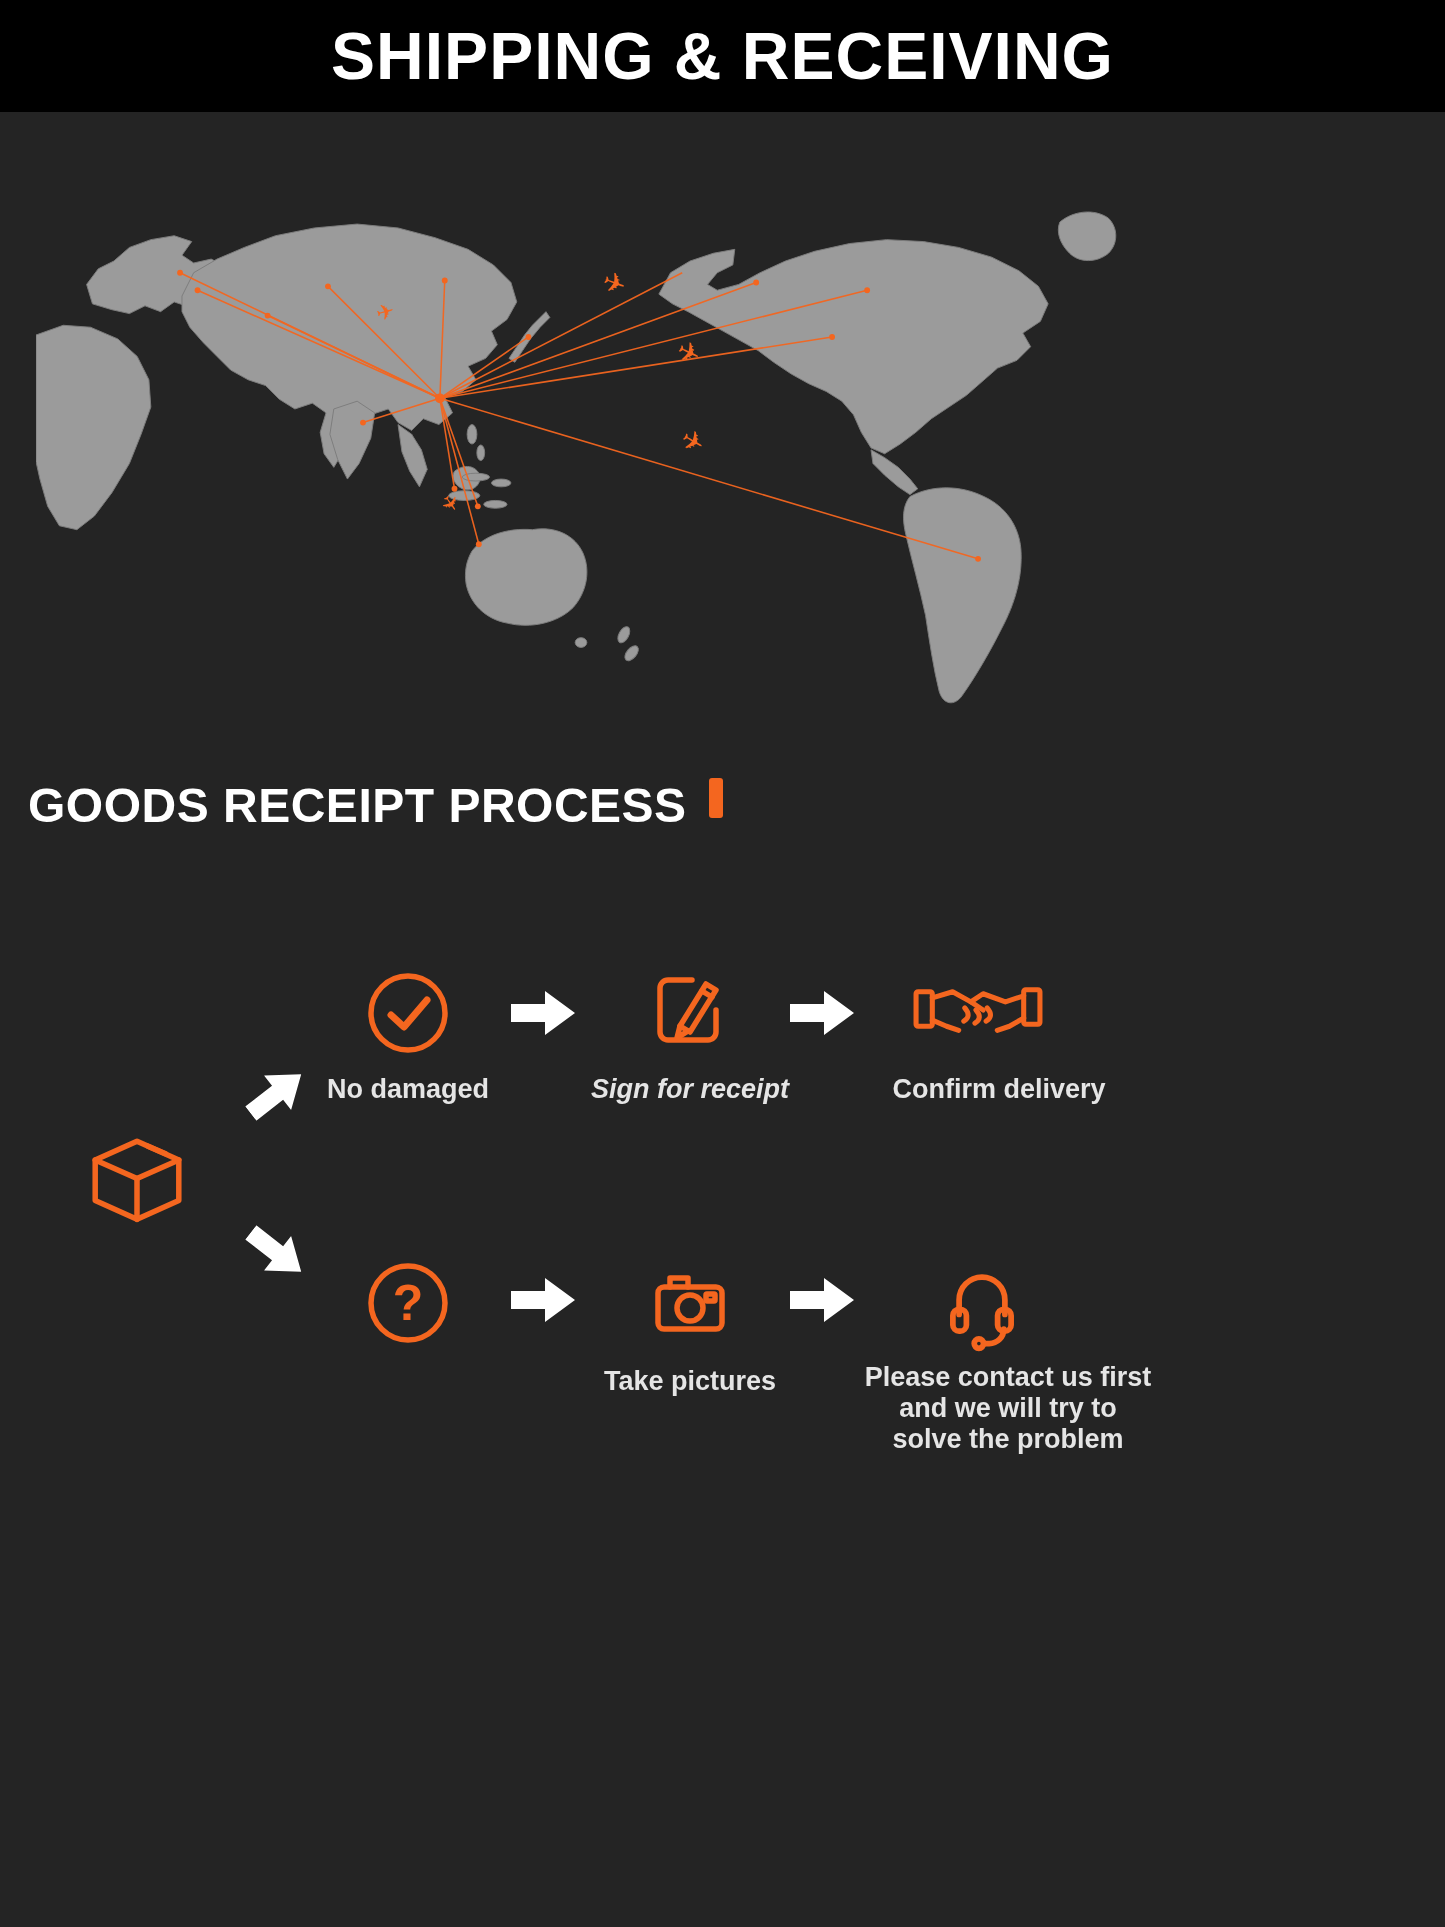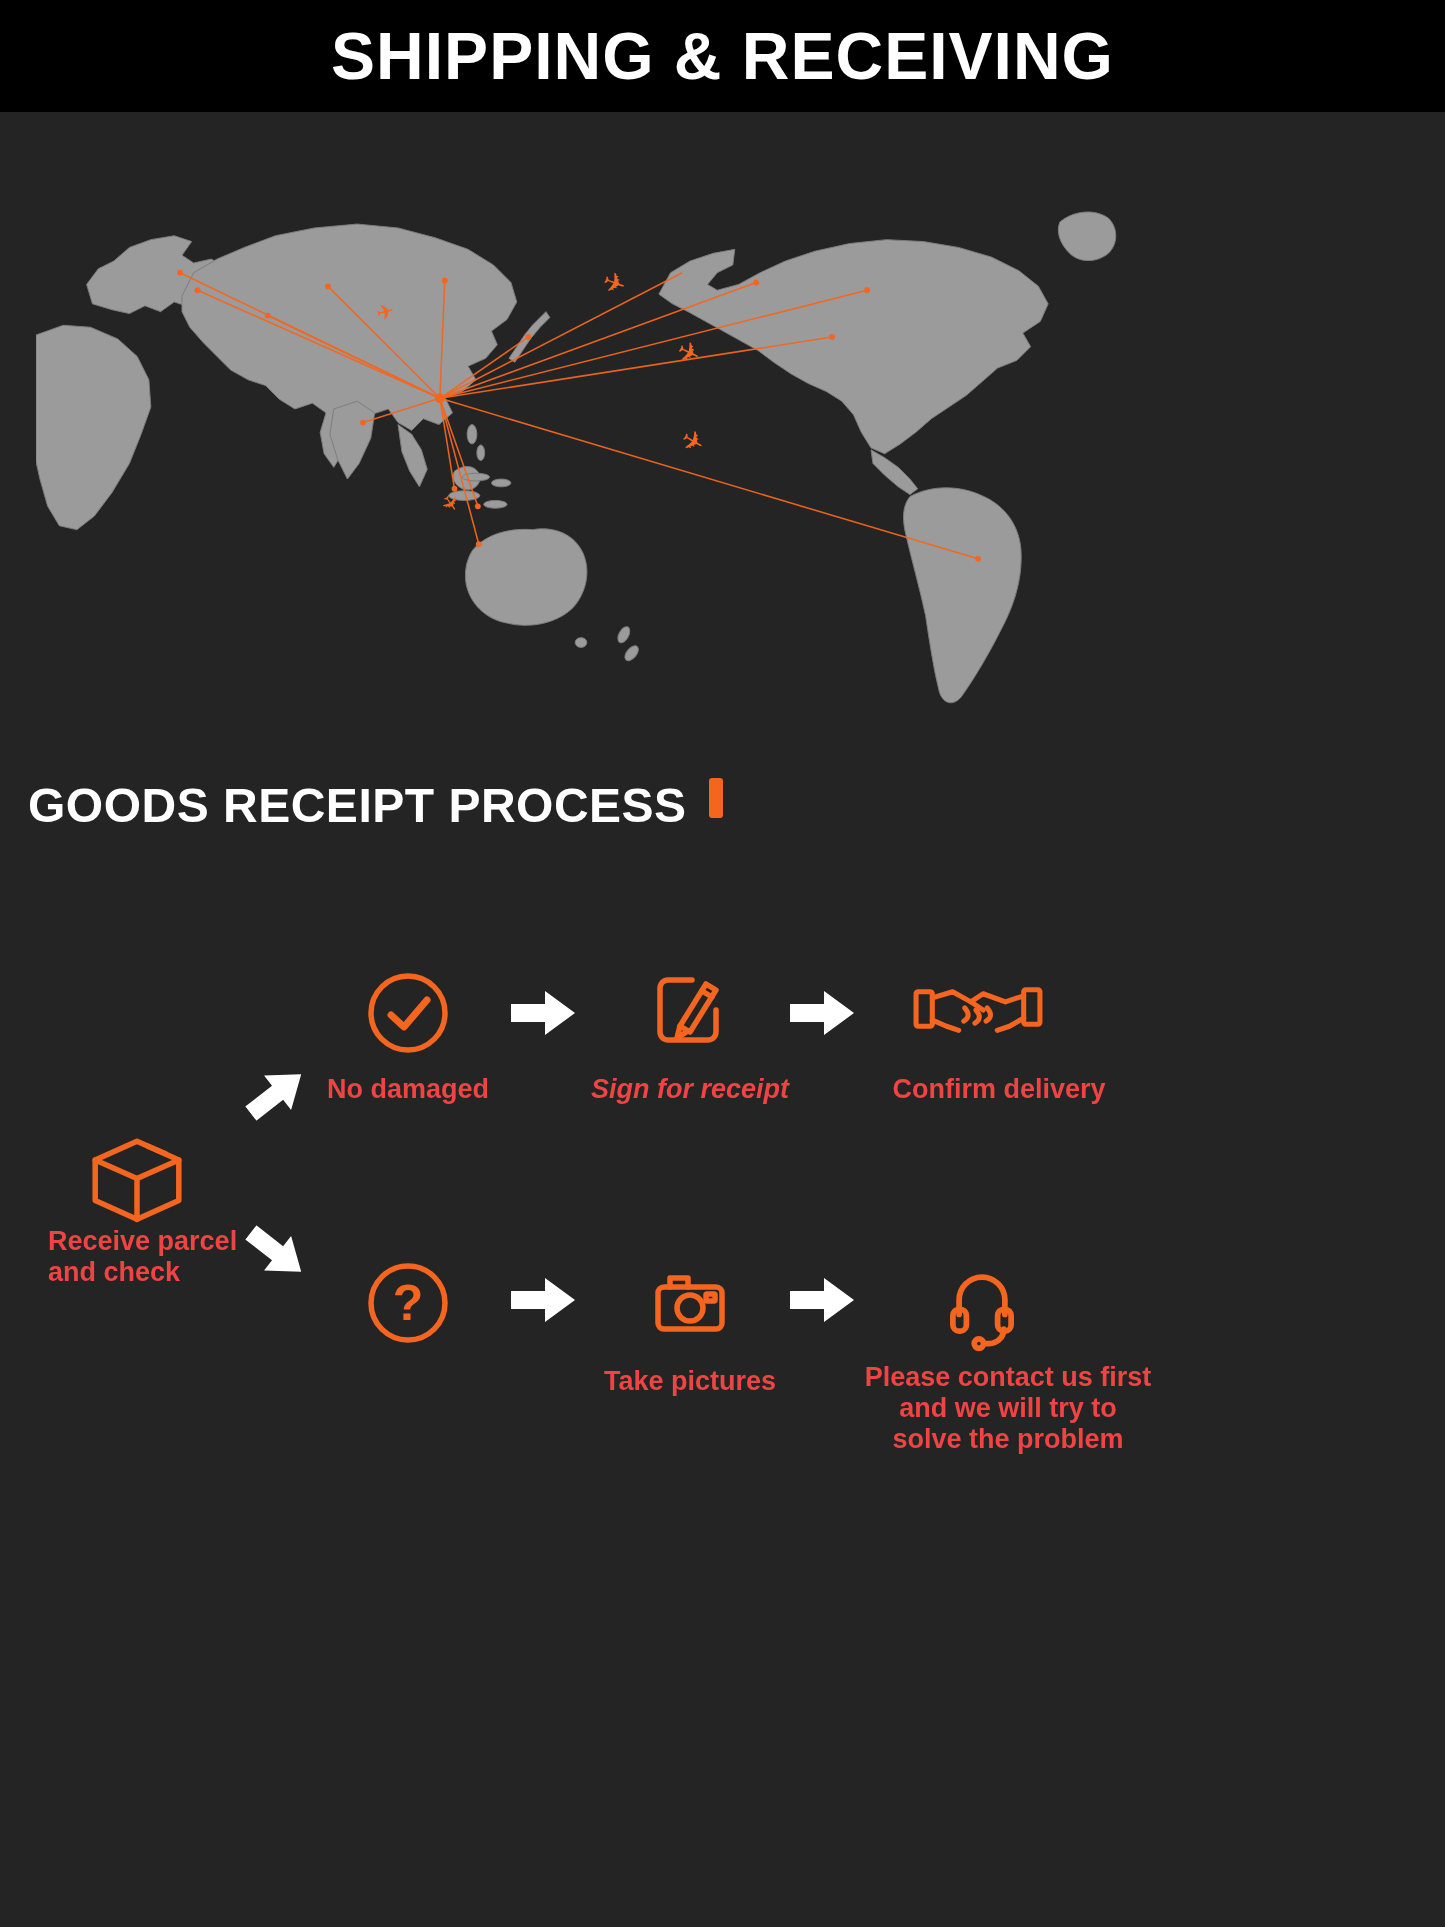--- a/index.html
+++ b/index.html
@@ -32,21 +32,21 @@
     margin:0;font-size:48px;font-weight:800;color:#ffffff;letter-spacing:0.5px;
   }
   .heading-bar{
     display:inline-block;width:14px;height:40px;margin-left:22px;
     background:#f4661f;border-radius:3px;
   }
   
   .icon-node{position:absolute;}
   .icon-node svg{width:100%;height:100%;display:block;}
   .flow-label{
-    position:absolute;font-size:27px;font-weight:700;color:#ef4444;line-height:31px;
+    position:absolute;font-size:27px;font-weight:700;color:#e5e5e5;line-height:31px;
   }
   .center{text-align:center;}
   .arrow{position:absolute;width:64px;height:44px;}
   .arrow svg{width:100%;height:100%;display:block;}
   .rot-up{transform:rotate(-38deg);}
   .rot-down{transform:rotate(38deg);}
 </style>
 </head>
 <body>
 
@@ -145,24 +145,20 @@
   </div>
 
   <div class="icon-node" style="left:82px;top:1128px;width:110px;height:110px;">
     <svg viewBox="0 0 100 100" fill="none" stroke="#f4661f" stroke-width="5" stroke-linejoin="round" stroke-linecap="round">
       <path d="M50 12 L88 29 L50 46 L12 29 Z"></path>
       <path d="M12 29 V66 L50 83 V46"></path>
       <path d="M88 29 V66 L50 83"></path>
       <path d="M60 16.5 L76 23.5"></path>
     </svg>
   </div>
-  <div class="flow-label" style="left:48px;top:1226px;width:230px;">
-    <div>Receive parcel</div>
-    <div>and check</div>
-  </div>
 
   <div class="arrow rot-up" style="left:244px;top:1072px;">
     <svg viewBox="0 0 64 44">
         <polygon points="0,13 34,13 34,0 64,22 34,44 34,31 0,31" fill="#ffffff"></polygon>
       </svg>
   </div>
   <div class="arrow rot-down" style="left:244px;top:1230px;">
     <svg viewBox="0 0 64 44">
         <polygon points="0,13 34,13 34,0 64,22 34,44 34,31 0,31" fill="#ffffff"></polygon>
       </svg>

